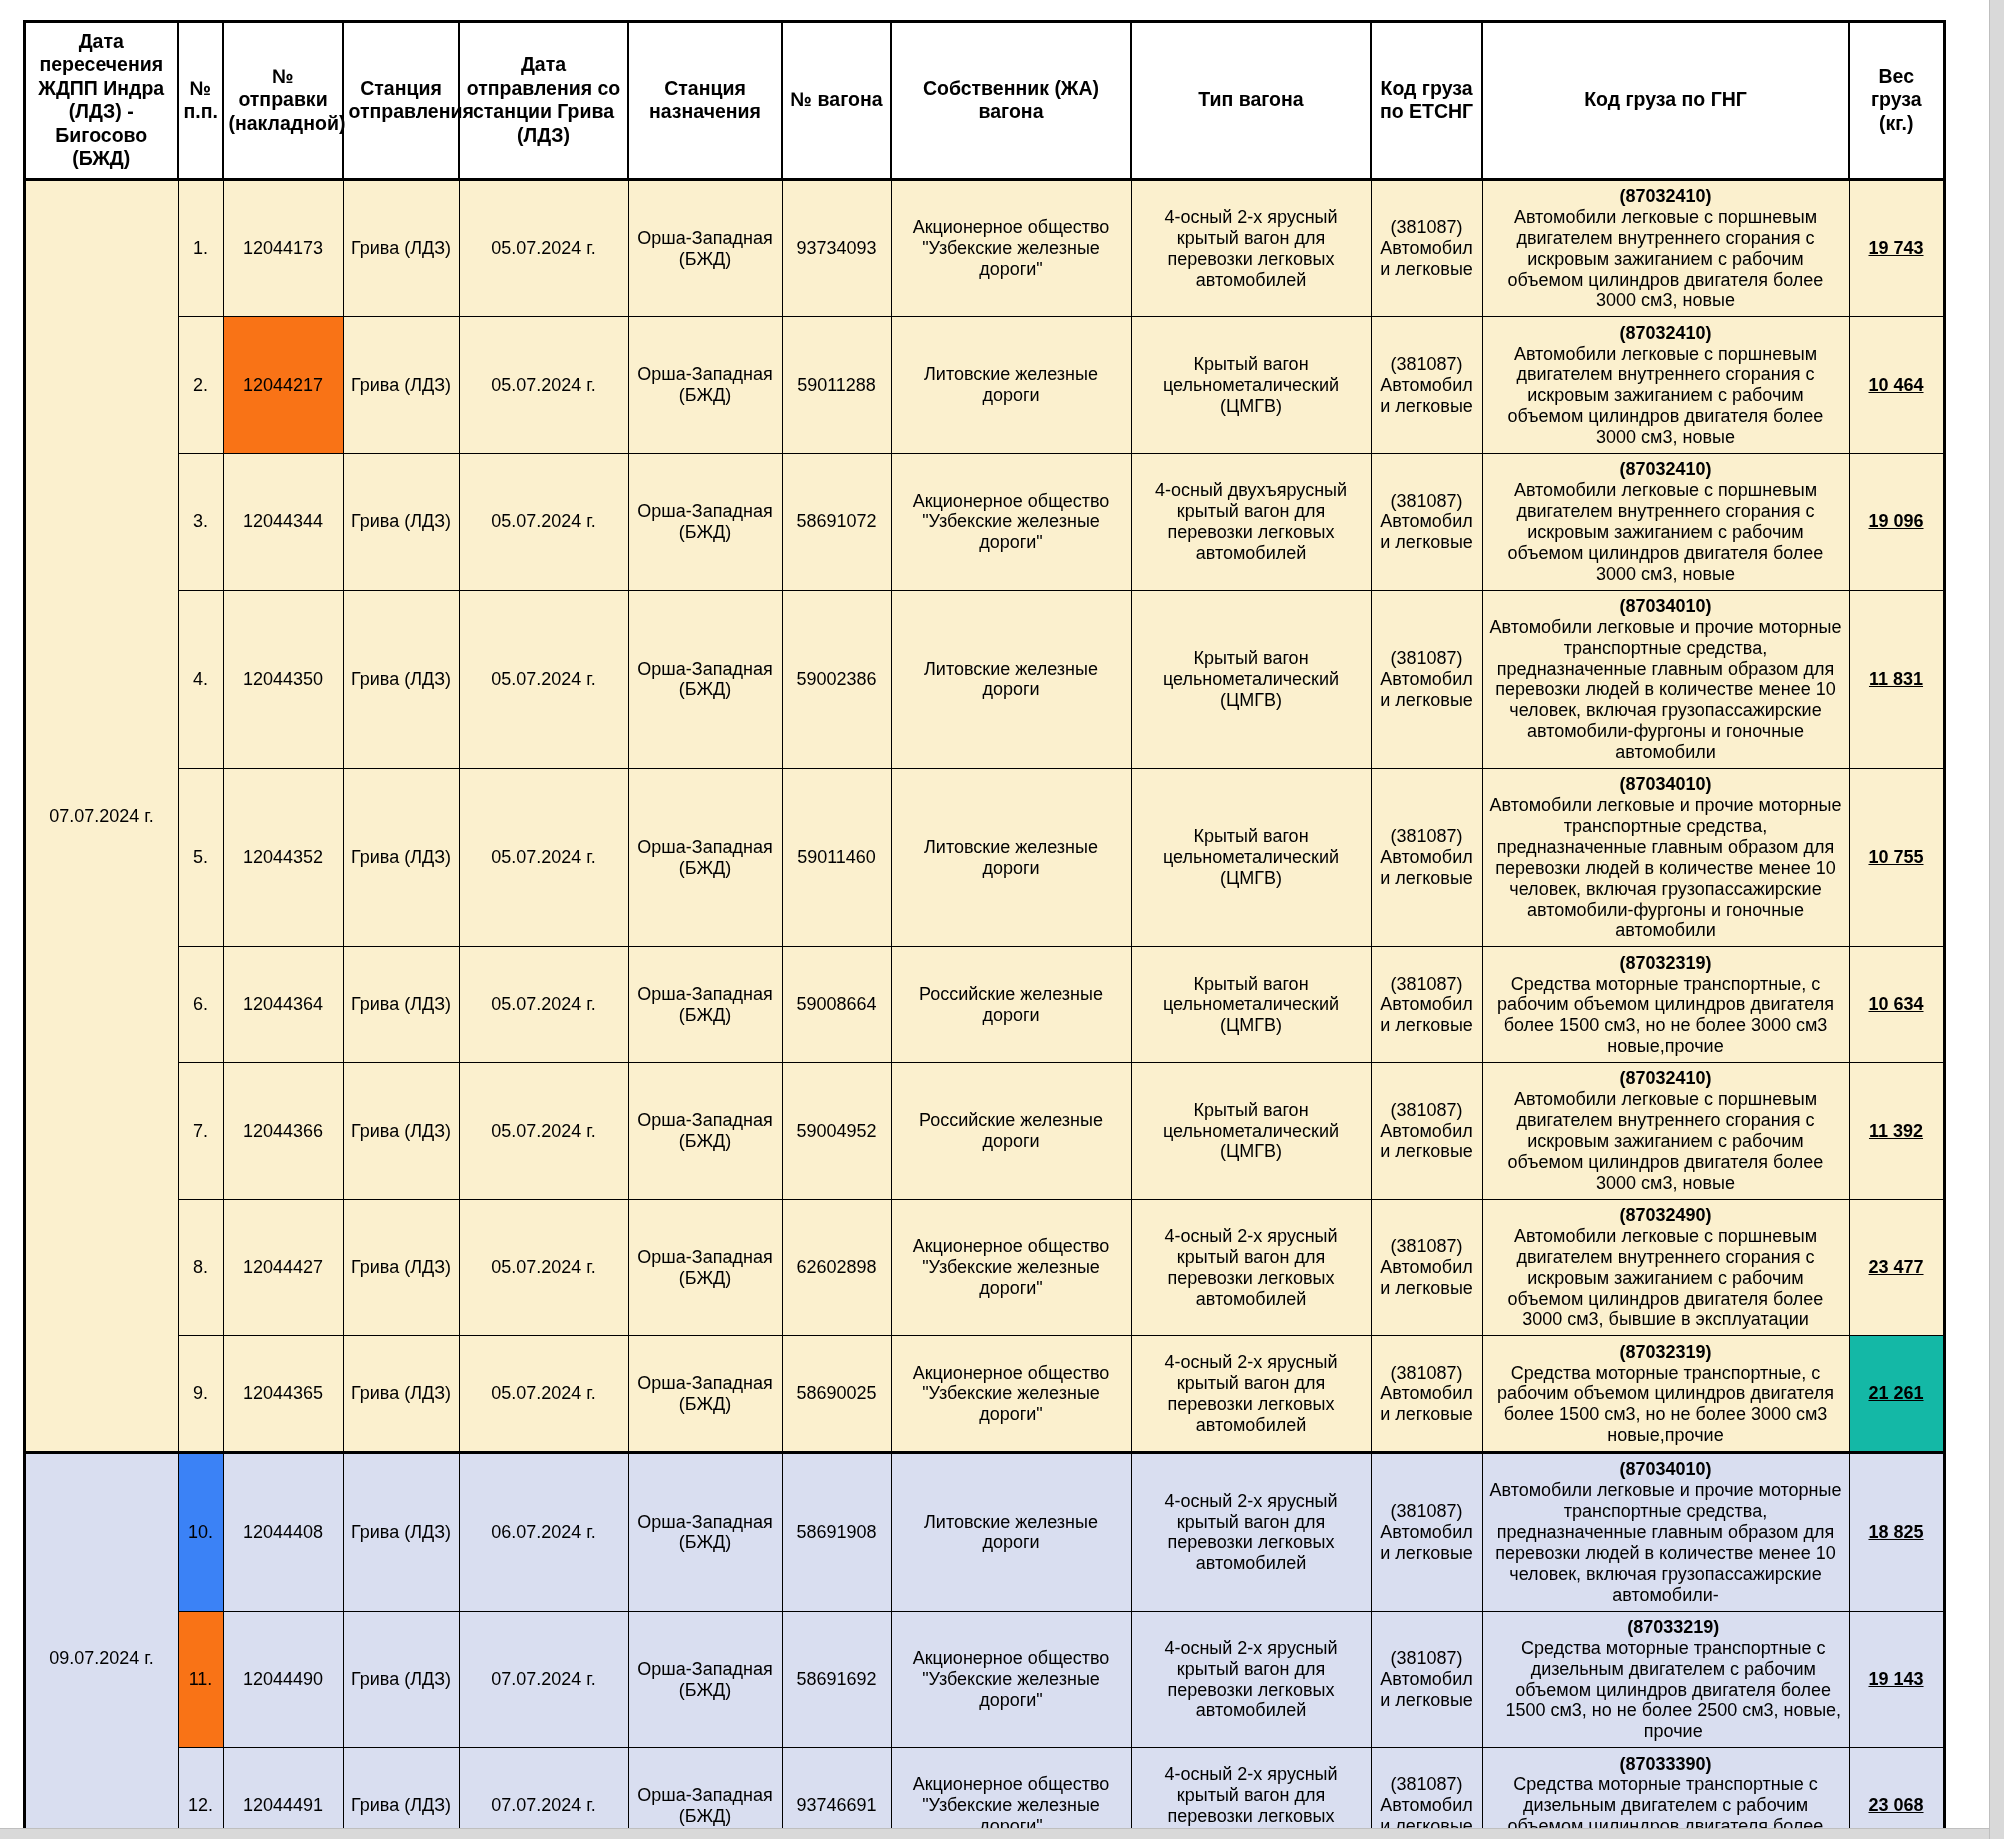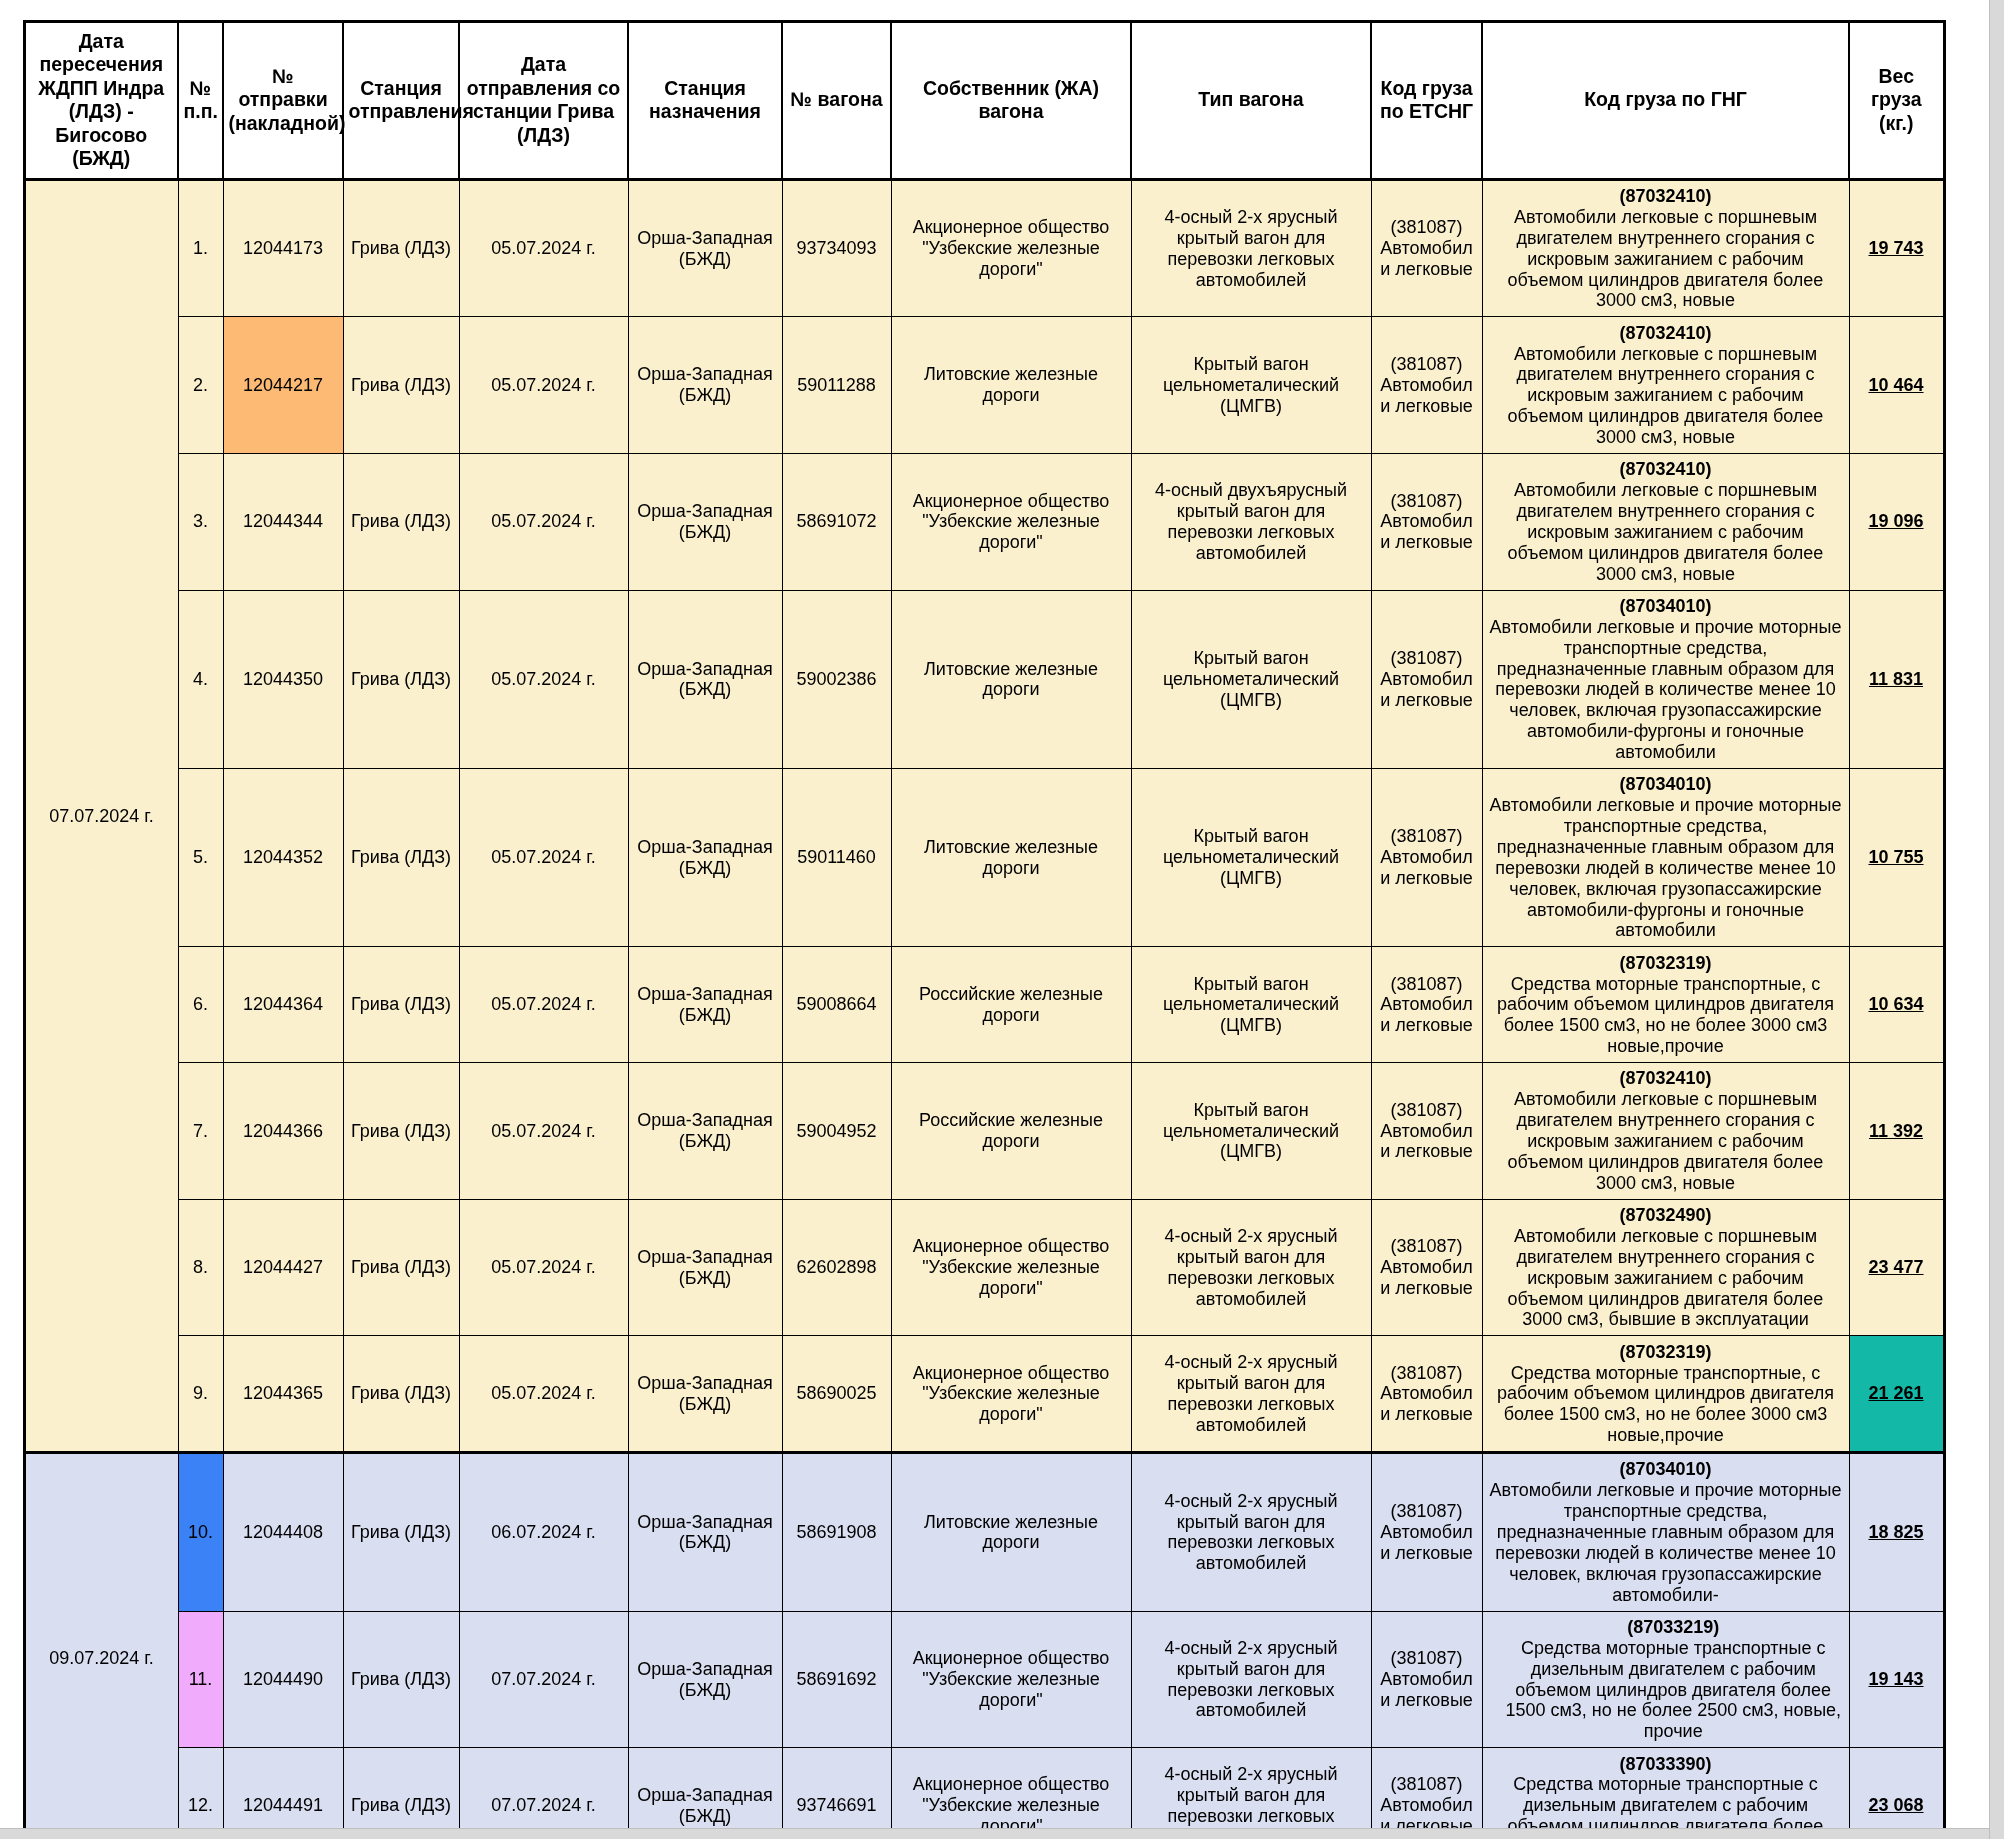--- a/index.html
+++ b/index.html
@@ -78,21 +78,21 @@
           <div>Автомобили легковые</div>
         </td>
         <td class="gng" style="background: rgb(251, 240, 206);">
           <div class="code">(87032410)</div>
           <div>Автомобили легковые с поршневым двигателем внутреннего сгорания с искровым зажиганием с рабочим объемом цилиндров двигателя более 3000 см3, новые</div>
         </td>
         <td class="weight" style="background: rgb(251, 240, 206);"><span>19 743</span></td>
       </tr>
       <tr>
         <td style="background: rgb(251, 240, 206);">2.</td>
-        <td style="background: #fdba74;">12044217</td>
+        <td style="background: #f97316;">12044217</td>
         <td style="background: rgb(251, 240, 206);">Грива (ЛДЗ)</td>
         <td style="background: rgb(251, 240, 206);">05.07.2024 г.</td>
         <td style="background: rgb(251, 240, 206);">Орша-Западная (БЖД)</td>
         <td style="background: rgb(251, 240, 206);">59011288</td>
         <td style="background: rgb(251, 240, 206);">Литовские железные дороги</td>
         <td style="background: rgb(251, 240, 206);">Крытый вагон цельнометалический (ЦМГВ)</td>
         <td style="background: rgb(251, 240, 206);">
           <div>(381087)</div>
           <div>Автомобили легковые</div>
         </td>
@@ -249,21 +249,21 @@
           <div>(381087)</div>
           <div>Автомобили легковые</div>
         </td>
         <td class="gng" style="background: rgb(217, 222, 240);">
           <div class="code">(87034010)</div>
           <div>Автомобили легковые и прочие моторные транспортные средства, предназначенные главным образом для перевозки людей в количестве менее 10 человек, включая грузопассажирские автомобили-</div>
         </td>
         <td class="weight" style="background: rgb(217, 222, 240);"><span>18 825</span></td>
       </tr>
       <tr>
-        <td style="background: #f0abfc;">11.</td>
+        <td style="background: #f97316;">11.</td>
         <td style="background: rgb(217, 222, 240);">12044490</td>
         <td style="background: rgb(217, 222, 240);">Грива (ЛДЗ)</td>
         <td style="background: rgb(217, 222, 240);">07.07.2024 г.</td>
         <td style="background: rgb(217, 222, 240);">Орша-Западная (БЖД)</td>
         <td style="background: rgb(217, 222, 240);">58691692</td>
         <td style="background: rgb(217, 222, 240);">Акционерное общество "Узбекские железные дороги"</td>
         <td style="background: rgb(217, 222, 240);">4-осный 2-х ярусный крытый вагон для перевозки легковых автомобилей</td>
         <td style="background: rgb(217, 222, 240);">
           <div>(381087)</div>
           <div>Автомобили легковые</div>

